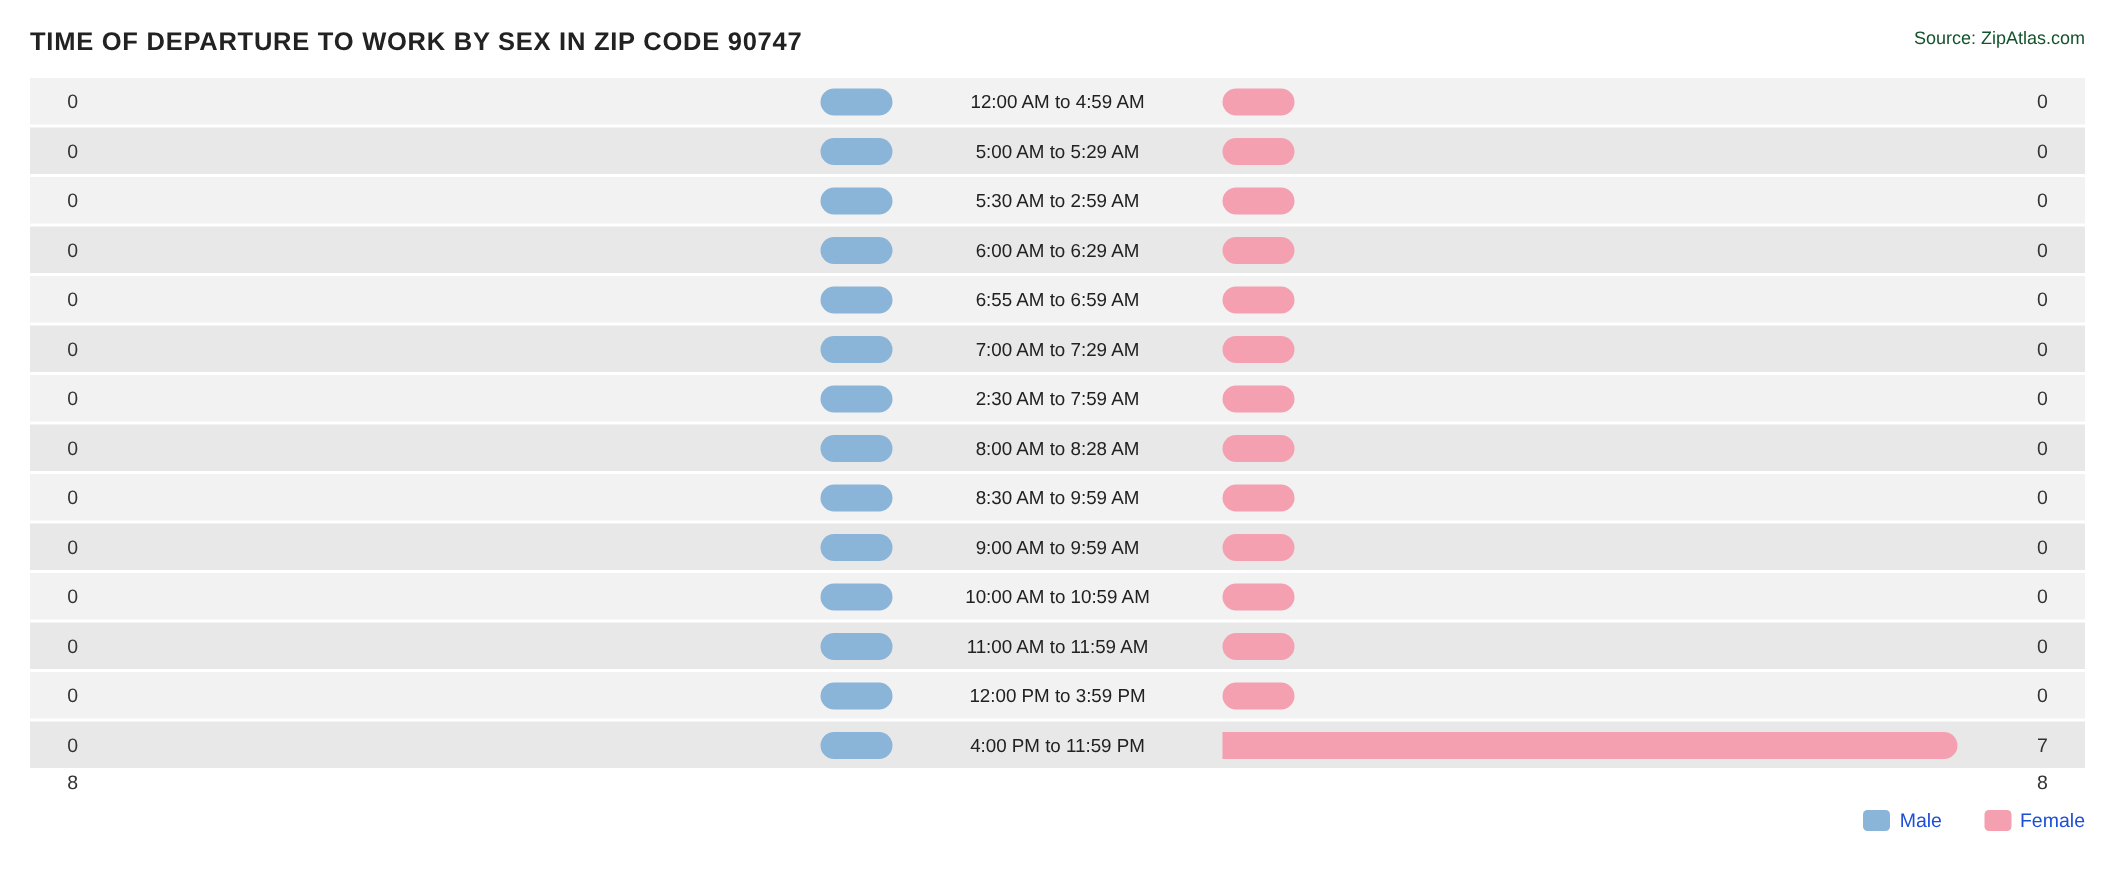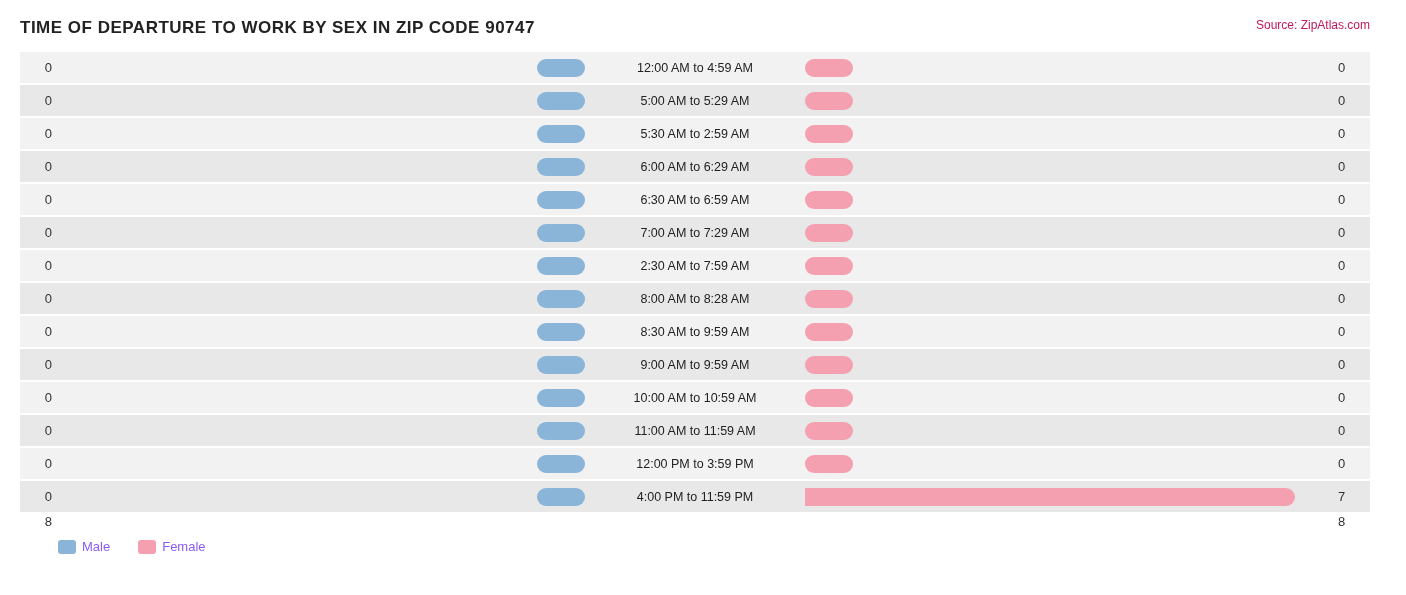--- a/index.html
+++ b/index.html
@@ -5,39 +5,39 @@
     * { box-sizing: border-box; margin: 0; padding: 0; }
     body {
       background: #ffffff;
       font-family: Arial, sans-serif;
       width: 1406px;
       min-height: 595px;
     }
     .chart-container {
       width: 1406px;
       min-height: 595px;
-      padding: 18px 36px 30px 20px;
+      padding: 18px 16px 30px 20px;
       position: relative;
     }
     .title-row {
       display: flex;
       justify-content: space-between;
       align-items: flex-start;
       margin-bottom: 14px;
     }
     .chart-title {
       font-size: 17px;
       font-weight: bold;
       color: #222;
       text-transform: uppercase;
       letter-spacing: 0.5px;
     }
     .source-text {
       font-size: 12px;
-      color: #be185d;
+      color: #14532d;
     }
     .rows-area {
       width: 100%;
     }
     .bar-row {
       display: flex;
       align-items: center;
       height: 31px;
       margin-bottom: 2px;
     }
@@ -122,25 +122,25 @@
     .axis-right {
       width: 38px;
       font-size: 13px;
       color: #333;
       text-align: left;
       padding-left: 6px;
     }
     .legend-area {
       flex: 1;
       display: flex;
-      justify-content: flex-start;
+      justify-content: flex-end;
       align-items: center;
       gap: 28px;
       font-size: 13px;
-      color: #8b5cf6;
+      color: #1d4ed8;
     }
     .legend-item {
       display: flex;
       align-items: center;
       gap: 6px;
     }
     .legend-swatch {
       width: 18px;
       height: 14px;
       border-radius: 3px;
@@ -205,21 +205,21 @@
       <div class="right-bars">
         <div class="female-bar only" style="width:48px;"></div>
       </div>
       <div class="right-value">0</div>
     </div>
       <div class="bar-row" style="background: rgb(242, 242, 242);">
       <div class="left-value">0</div>
       <div class="left-bars">
         <div class="male-bar only" style="width:48px;"></div>
       </div>
-      <div class="center-labels">6:30 AM to 6:59 AM</div>
+      <div class="center-labels">6:55 AM to 6:59 AM</div>
       <div class="right-bars">
         <div class="female-bar only" style="width:48px;"></div>
       </div>
       <div class="right-value">0</div>
     </div>
       <div class="bar-row" style="background: rgb(232, 232, 232);">
       <div class="left-value">0</div>
       <div class="left-bars">
         <div class="male-bar only" style="width:48px;"></div>
       </div>

